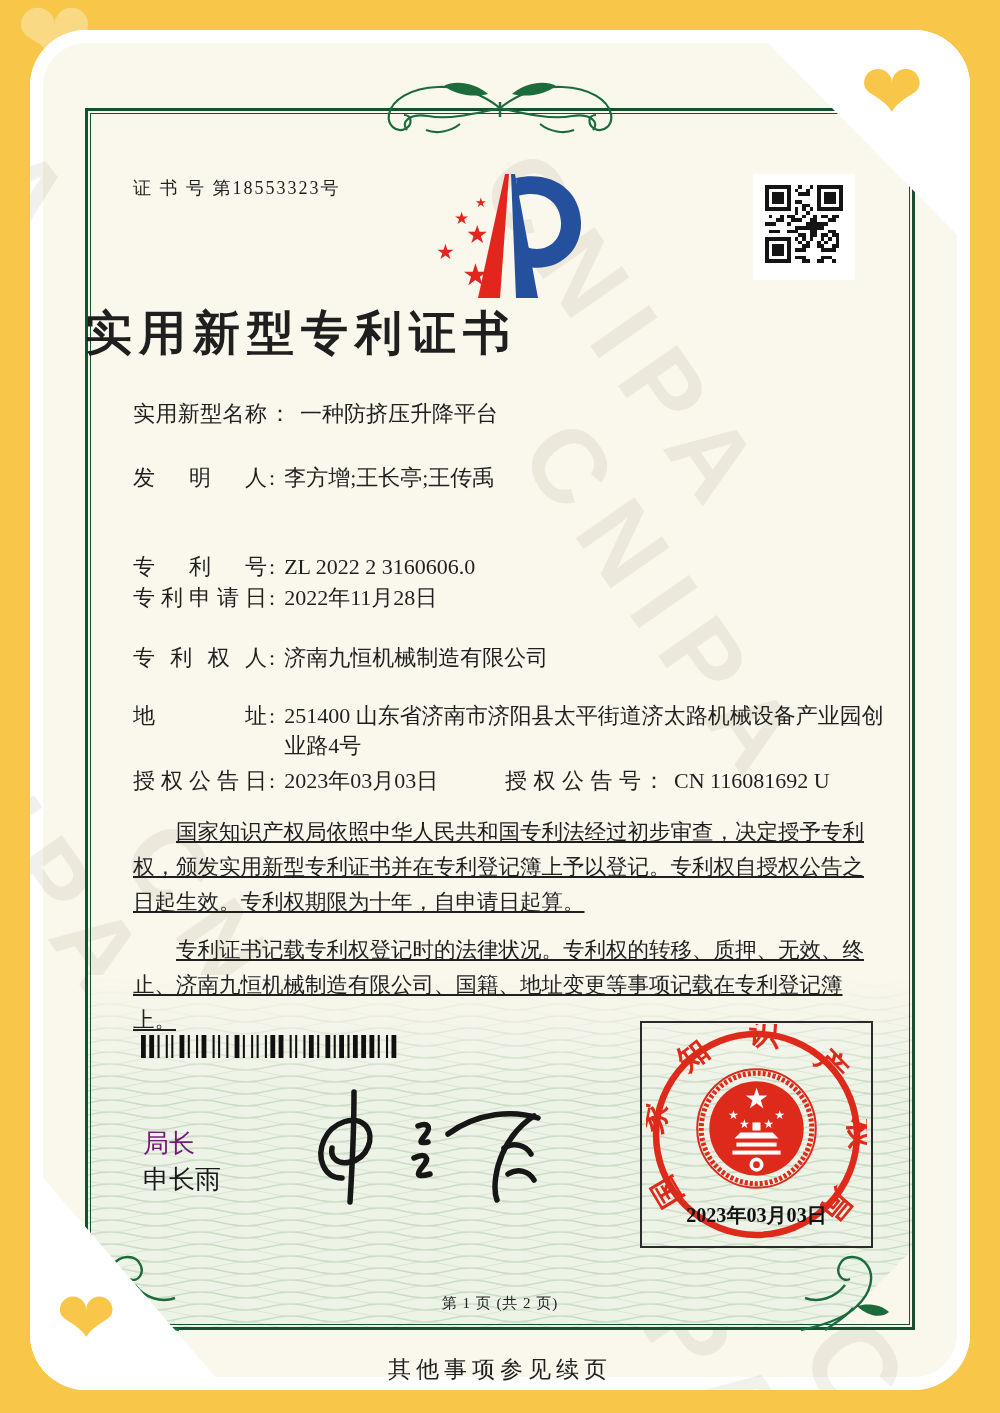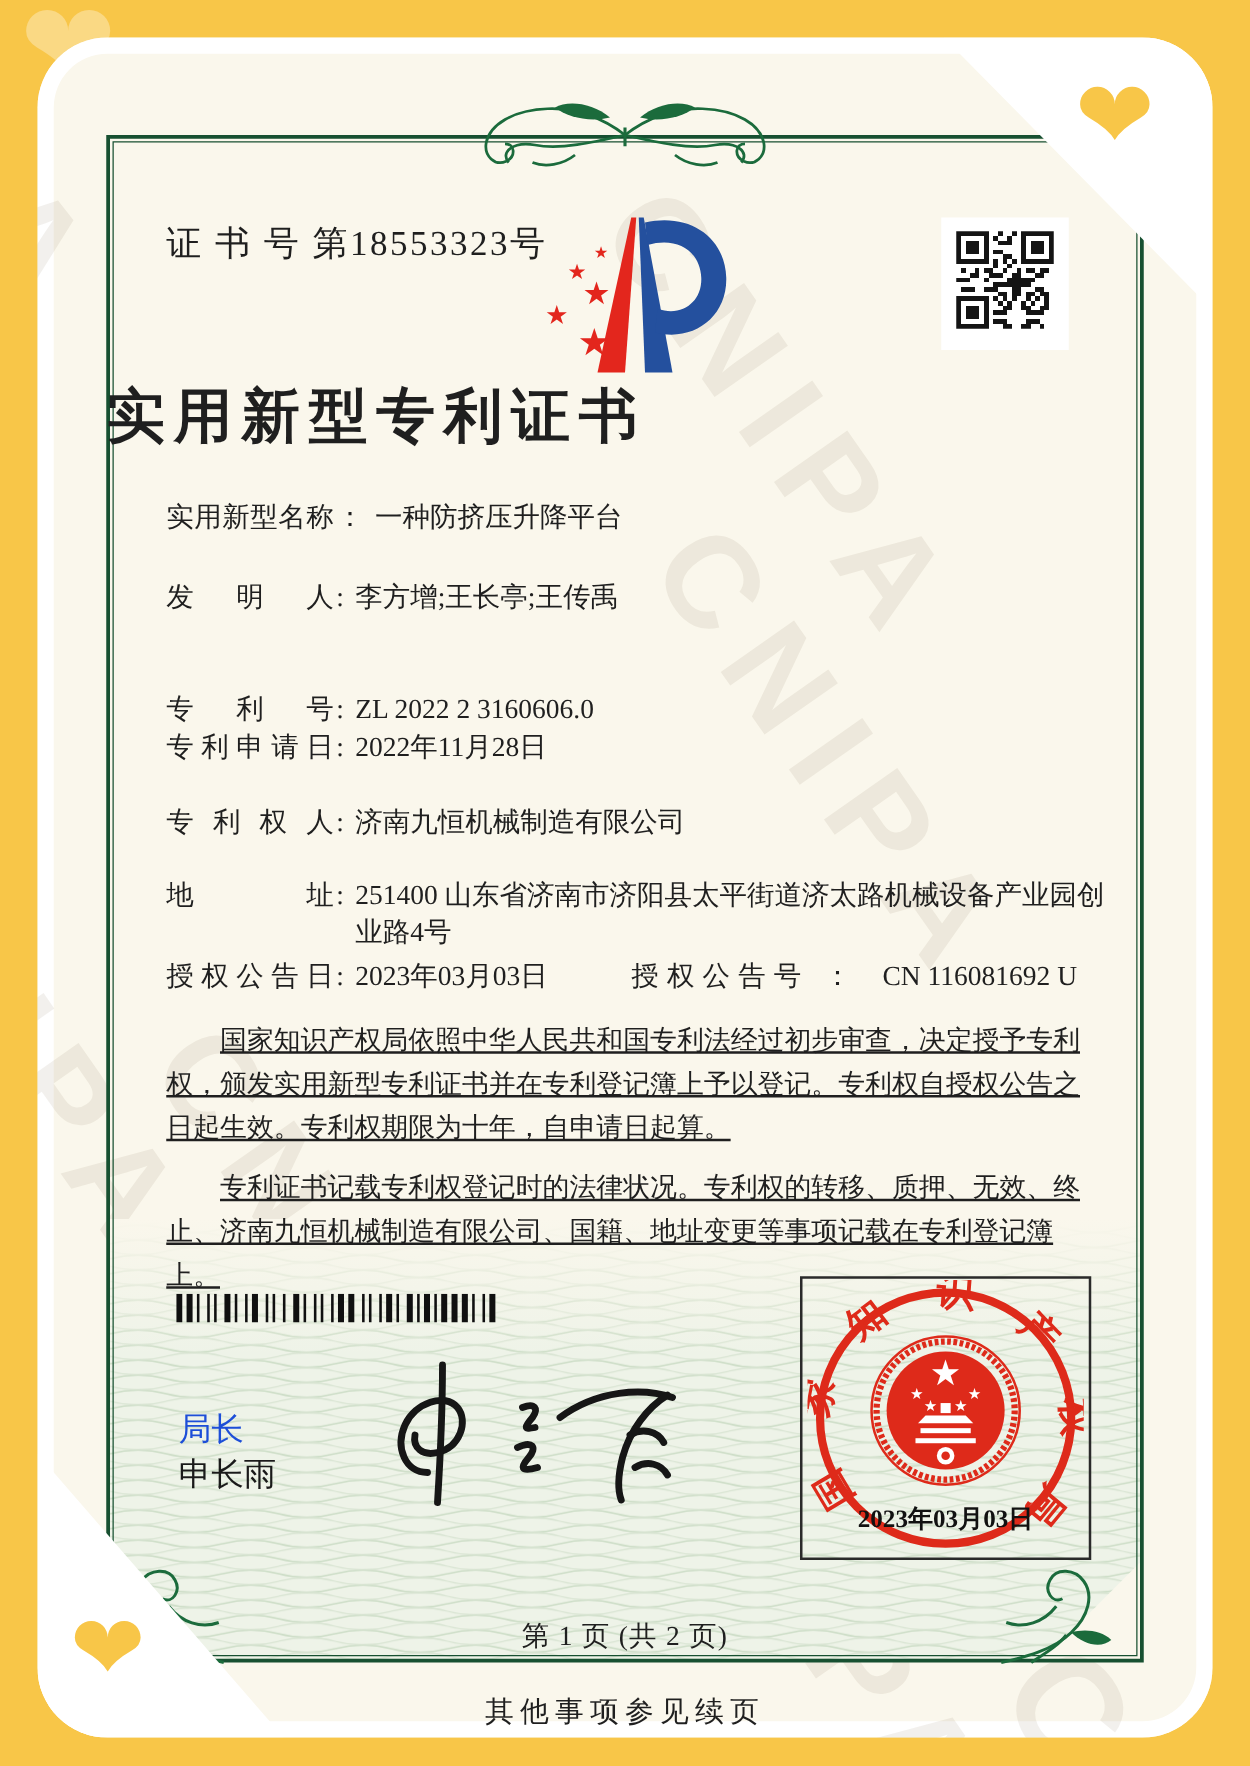--- a/index.html
+++ b/index.html
@@ -13,46 +13,46 @@
       transform-origin:0 0;pointer-events:none;}
   
   .frame{position:absolute;left:55px;top:78px;width:830px;height:1222px;border:3px solid #175031;box-sizing:border-box;}
   .frame-inner{position:absolute;inset:2px;border:1.5px solid #175031;}
   
   .waves{position:absolute;left:58px;top:945px;width:824px;height:353px;
          clip-path:polygon(0 0,100% 0,100% calc(100% - 78px),calc(100% - 78px) 100%,78px 100%,0 calc(100% - 78px));}
   .wavefade{position:absolute;left:0;top:0;right:0;height:110px;
             background:linear-gradient(#FAF7EC,rgba(250,247,236,0));}
   
-  .cert-no{position:absolute;left:103px;top:146px;font-size:28px;letter-spacing:2px;}
+  .cert-no{position:absolute;left:103px;top:146px;font-size:18px;letter-spacing:2px;}
   .logo{position:absolute;left:400px;top:140px;width:160px;height:134px;}
   .logo .star{position:absolute;color:#E3261D;line-height:1;font-family:"DejaVu Sans",sans-serif;}
   .qrbox{position:absolute;left:723px;top:144px;width:102px;height:106px;background:#ffffff;}
   .title{position:absolute;left:55px;top:272px;width:830px;margin:0;
          font-size:47px;font-weight:bold;letter-spacing:7px;}
   
   .row{position:absolute;left:103px;width:790px;display:flex;font-size:22px;line-height:30px;}
   .lbl{flex:0 0 134px;display:inline-block;text-align:justify;text-align-last:justify;}
   .colon{flex:0 0 auto;margin-left:2px;margin-right:9px;}
   .val{flex:0 1 auto;max-width:600px;}
-  .grant2{position:absolute;left:372px;top:0;display:flex;gap:16px;}
+  .grant2{position:absolute;left:372px;top:0;display:flex;}
   .grant2 .lbl{flex:0 0 136px;}
   
   .paras{position:absolute;left:103px;top:785px;width:748px;font-size:21.5px;line-height:35px;text-decoration:underline;}
   .paras p{margin:0 0 13px 0;text-indent:2em;}
   
   .barcode{position:absolute;left:111px;top:1005px;}
   .director-label{position:absolute;left:113px;top:1096px;font-family:"Liberation Sans","DejaVu Sans",sans-serif;
-                  font-size:26px;color:#1d4ed8;}
+                  font-size:26px;color:#701a75;}
   .director-name{position:absolute;left:113px;top:1132px;font-family:"Liberation Sans","DejaVu Sans",sans-serif;
                  font-size:26px;color:#1a1a1a;}
   .signature{position:absolute;left:268px;top:1056px;}
   .sealbox{position:absolute;left:610px;top:991px;width:233px;height:227px;border:2px solid #2a2a2a;box-sizing:border-box;}
   .sealsvg{position:absolute;left:616px;top:994px;}
-  .page-info{position:absolute;left:55px;top:1264px;width:830px;text-align:center;font-size:22px;letter-spacing:1px;}
+  .page-info{position:absolute;left:55px;top:1264px;width:830px;text-align:center;font-size:15px;letter-spacing:1px;}
   .continuation{position:absolute;left:0;top:1324px;width:940px;text-align:center;font-size:23px;letter-spacing:5px;}
   
   .tri{position:absolute;inset:0;background:#ffffff;}
   .tri.tr{clip-path:polygon(725px 0,940px 0,940px 218px);}
   .tri.bl{clip-path:polygon(0 1133px,197px 1360px,0 1360px);}
   .heart{position:absolute;line-height:1;font-family:"DejaVu Sans",sans-serif;}
   .heart.tr{left:830px;top:24px;font-size:76px;color:#F8C648;}
   .heart.bl{left:26px;top:1252px;font-size:72px;color:#F8C648;}
   .heart.tl{left:16px;top:-10px;font-size:92px;color:rgba(255,255,255,0.33);}
   .ornament{position:absolute;left:320px;top:42px;}

